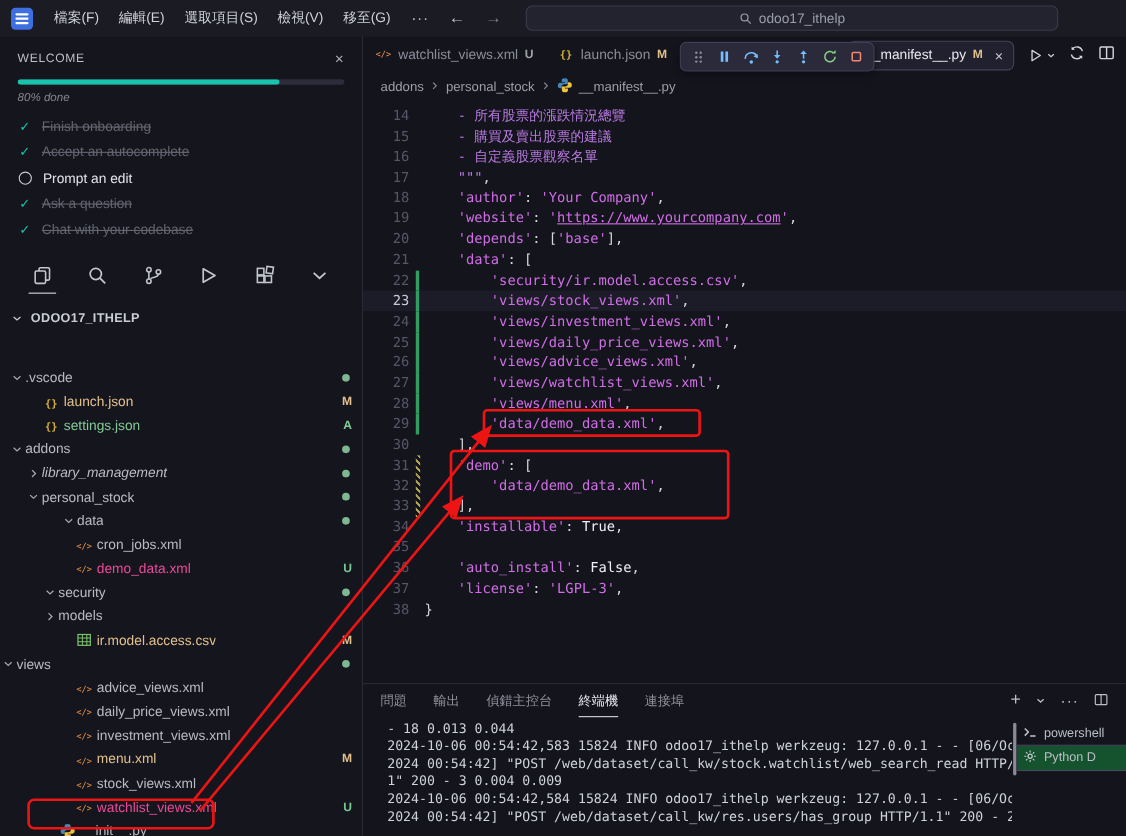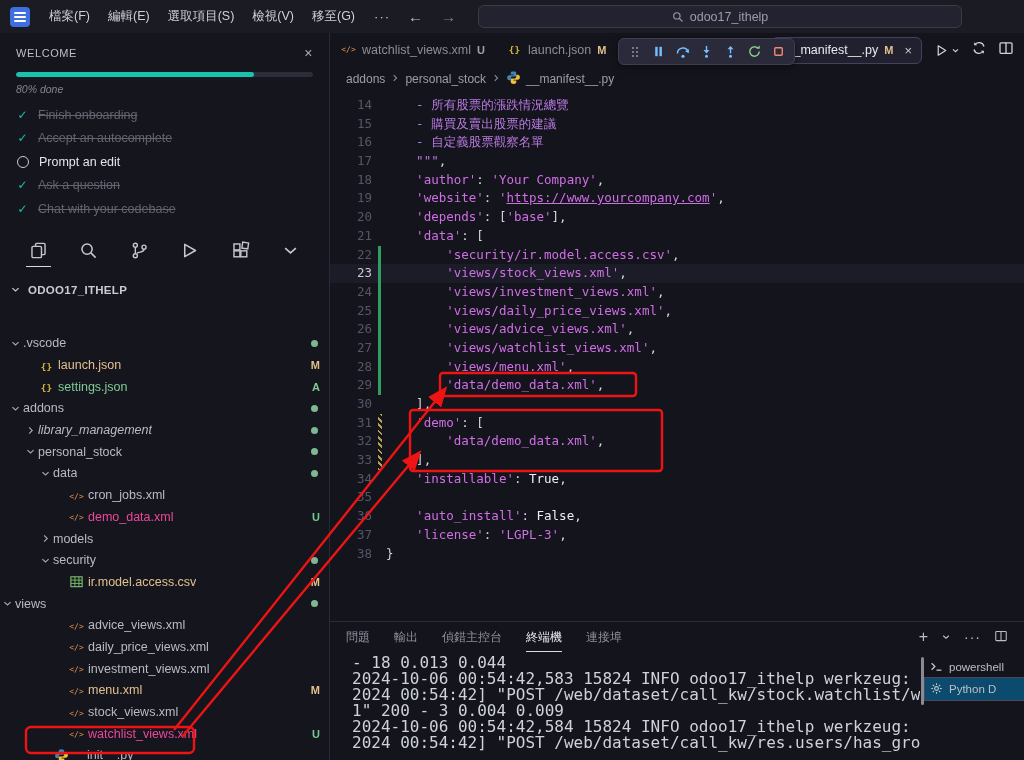--- a/index.html
+++ b/index.html
@@ -98,27 +98,27 @@
 
   
   .panel{position:absolute;left:330px;right:0;bottom:0;height:138px;background:#14141d;
     border-top:1px solid #2b2b3a}
   .panel-tabs{display:flex;align-items:center;height:30px;padding:0 16px;gap:24px;
     font-size:12px;color:#8f919c}
   .ptab{padding:7px 0 5px 0;white-space:nowrap}
   .ptab.active{color:#e7e8ee;border-bottom:1.5px solid #d8dae1}
   .panel-right{margin-left:auto;display:flex;align-items:center;gap:13px;color:#bcbec7;font-size:14px}
   .term{position:absolute;left:22px;top:33px;right:104px;bottom:0;
-    font-family:"DejaVu Sans Mono",monospace;font-size:16px;line-height:15.9px;
+    font-family:"DejaVu Sans Mono",monospace;font-size:12px;line-height:15.9px;
     color:#ced2da;white-space:pre;overflow:hidden}
   .term-scroll{position:absolute;right:100px;top:35px;width:3px;height:48px;background:#8a8a96;border-radius:2px}
   .term-list{position:absolute;right:0;top:34px;width:99px;font-size:11.5px;color:#bcbfc8}
   .term-item{display:flex;align-items:center;gap:6px;height:22px;padding:0 5px;
     white-space:nowrap;overflow:hidden}
-  .term-item.selected{background:#0c4a6e;outline:1px solid #47475e}
+  .term-item.selected{background:#14532d;outline:1px solid #47475e}
 
   
   .overlay{position:absolute;inset:0;z-index:60;pointer-events:none}
   .annbox{fill:none;stroke:var(--ann);stroke-width:2.4px}
   .annline{stroke:var(--ann);stroke-width:2.4px}
 </style>
 </head>
 <body>
 
 <div class="titlebar">
@@ -275,64 +275,64 @@
       </div>
       <div class="tree-row" style="padding-left: 23px;">
         <span class="chev">
           <svg width="11" height="11" viewBox="0 0 16 16">
             <path d="M3.5 6l4.5 4 4.5-4" fill="none" stroke="#a6a9b2" stroke-width="1.7"></path>
           </svg>
         </span>
         <span class="tree-label">personal_stock</span>
         <span class="mdot"></span>
       </div>
+      <div class="tree-row" style="padding-left: 38px; margin-left: 17px;">
+        <span class="chev">
+          <svg width="11" height="11" viewBox="0 0 16 16">
+            <path d="M3.5 6l4.5 4 4.5-4" fill="none" stroke="#a6a9b2" stroke-width="1.7"></path>
+          </svg>
+        </span>
+        <span class="tree-label">data</span>
+        <span class="mdot"></span>
+      </div>
+      <div class="tree-row" style="padding-left: 53px;">
+        <span class="chev"></span>
+        <span class="fi">
+          <svg width="15" height="15" viewBox="0 0 16 16">
+            <text x="8" y="12" text-anchor="middle" font-size="8.5" font-family="DejaVu Sans Mono,monospace" fill="#e8944a">&lt;/&gt;</text>
+          </svg>
+        </span>
+        <span class="tree-label">cron_jobs.xml</span>
+      </div>
+      <div class="tree-row" style="padding-left: 53px;">
+        <span class="chev"></span>
+        <span class="fi">
+          <svg width="15" height="15" viewBox="0 0 16 16">
+            <text x="8" y="12" text-anchor="middle" font-size="8.5" font-family="DejaVu Sans Mono,monospace" fill="#e8944a">&lt;/&gt;</text>
+          </svg>
+        </span>
+        <span class="tree-label gU">demo_data.xml</span>
+        <span class="badge U">U</span>
+      </div>
       <div class="tree-row" style="padding-left: 38px;">
         <span class="chev">
           <svg width="11" height="11" viewBox="0 0 16 16">
             <path d="M3.5 6l4.5 4 4.5-4" fill="none" stroke="#a6a9b2" stroke-width="1.7"></path>
           </svg>
         </span>
-        <span class="tree-label">data</span>
+        <span class="tree-label">security</span>
         <span class="mdot"></span>
-      </div>
-      <div class="tree-row" style="padding-left: 53px;">
-        <span class="chev"></span>
-        <span class="fi">
-          <svg width="15" height="15" viewBox="0 0 16 16">
-            <text x="8" y="12" text-anchor="middle" font-size="8.5" font-family="DejaVu Sans Mono,monospace" fill="#e8944a">&lt;/&gt;</text>
-          </svg>
-        </span>
-        <span class="tree-label">cron_jobs.xml</span>
-      </div>
-      <div class="tree-row" style="padding-left: 53px;">
-        <span class="chev"></span>
-        <span class="fi">
-          <svg width="15" height="15" viewBox="0 0 16 16">
-            <text x="8" y="12" text-anchor="middle" font-size="8.5" font-family="DejaVu Sans Mono,monospace" fill="#e8944a">&lt;/&gt;</text>
-          </svg>
-        </span>
-        <span class="tree-label gU">demo_data.xml</span>
-        <span class="badge U">U</span>
       </div>
       <div class="tree-row" style="padding-left: 38px;">
         <span class="chev">
           <svg width="11" height="11" viewBox="0 0 16 16">
             <path d="M6 3.5l4.5 4.5-4.5 4.5" fill="none" stroke="#a6a9b2" stroke-width="1.7"></path>
           </svg>
         </span>
         <span class="tree-label">models</span>
-      </div>
-      <div class="tree-row" style="padding-left: 38px;">
-        <span class="chev">
-          <svg width="11" height="11" viewBox="0 0 16 16">
-            <path d="M3.5 6l4.5 4 4.5-4" fill="none" stroke="#a6a9b2" stroke-width="1.7"></path>
-          </svg>
-        </span>
-        <span class="tree-label">security</span>
-        <span class="mdot"></span>
       </div>
       <div class="tree-row" style="padding-left: 53px;">
         <span class="chev"></span>
         <span class="fi">
           <svg width="15" height="15" viewBox="0 0 16 16">
             <rect x="2" y="3" width="12" height="10.5" fill="none" stroke="#7cbf6b" stroke-width="1.2"></rect>
             <path d="M2 6.5h12M2 10h12M6.3 3v10.5M10.6 3v10.5" stroke="#7cbf6b" stroke-width="1"></path>
           </svg>
         </span>
         <span class="tree-label gM">ir.model.access.csv</span>

